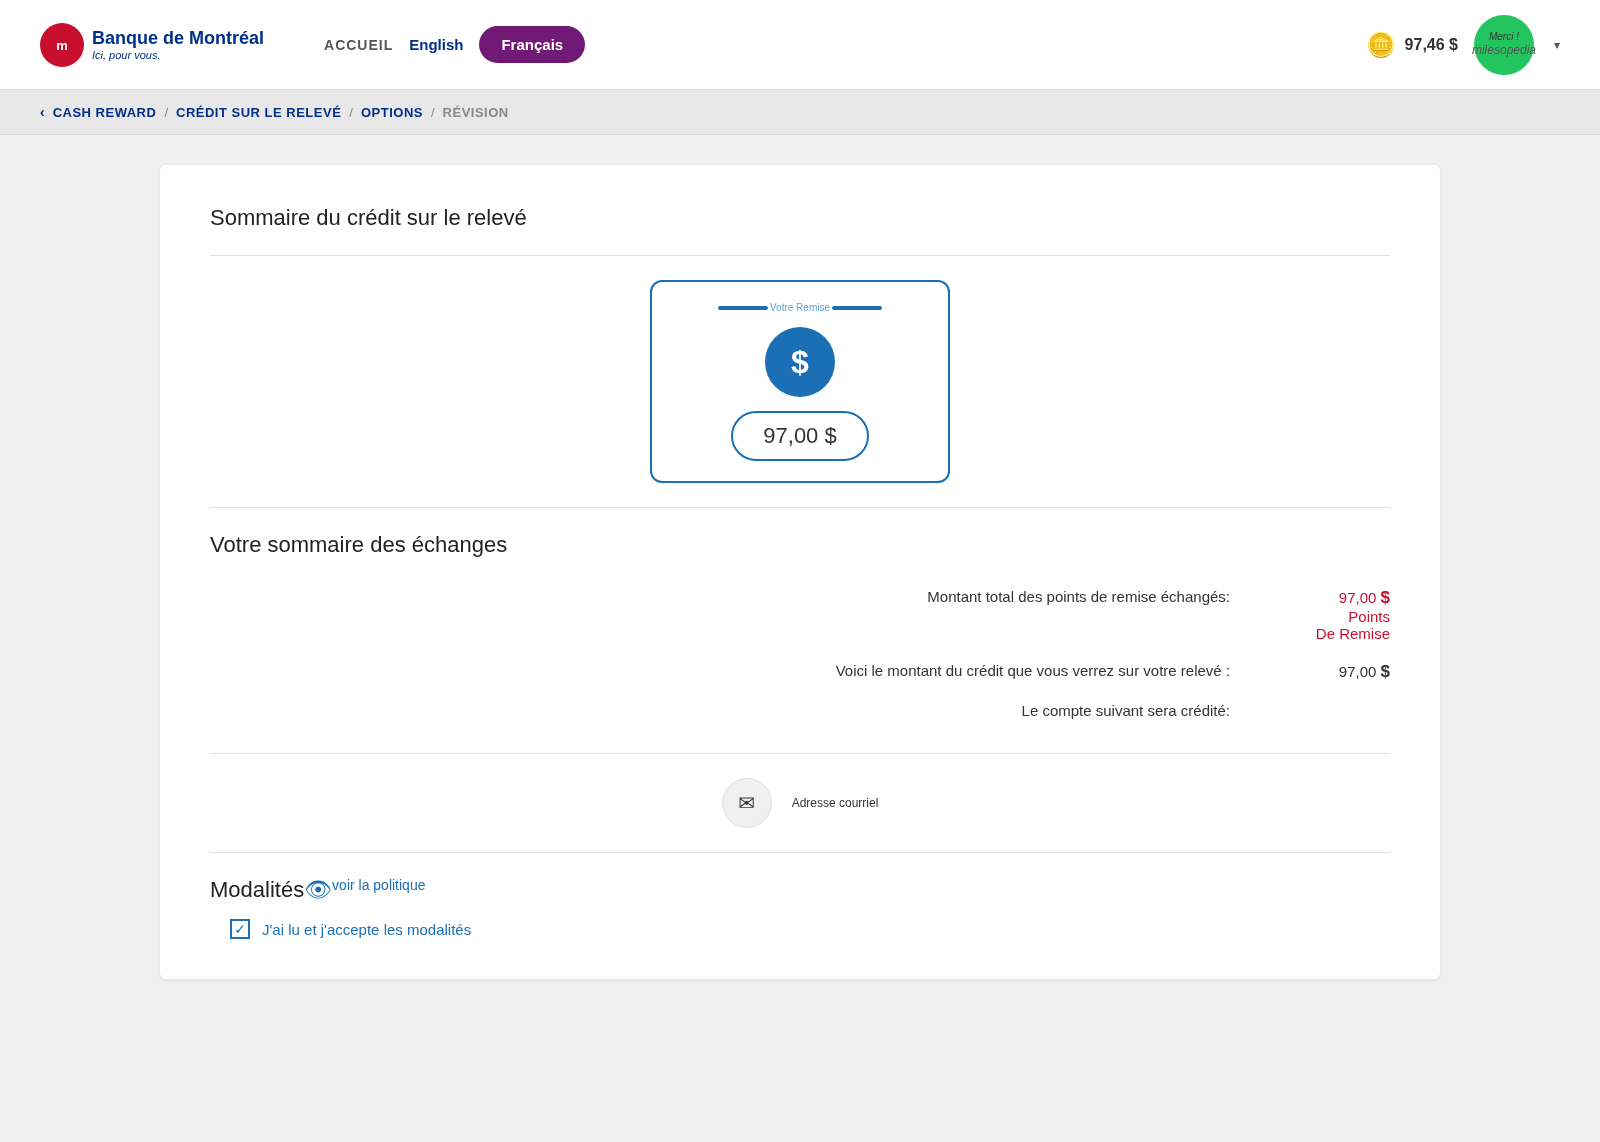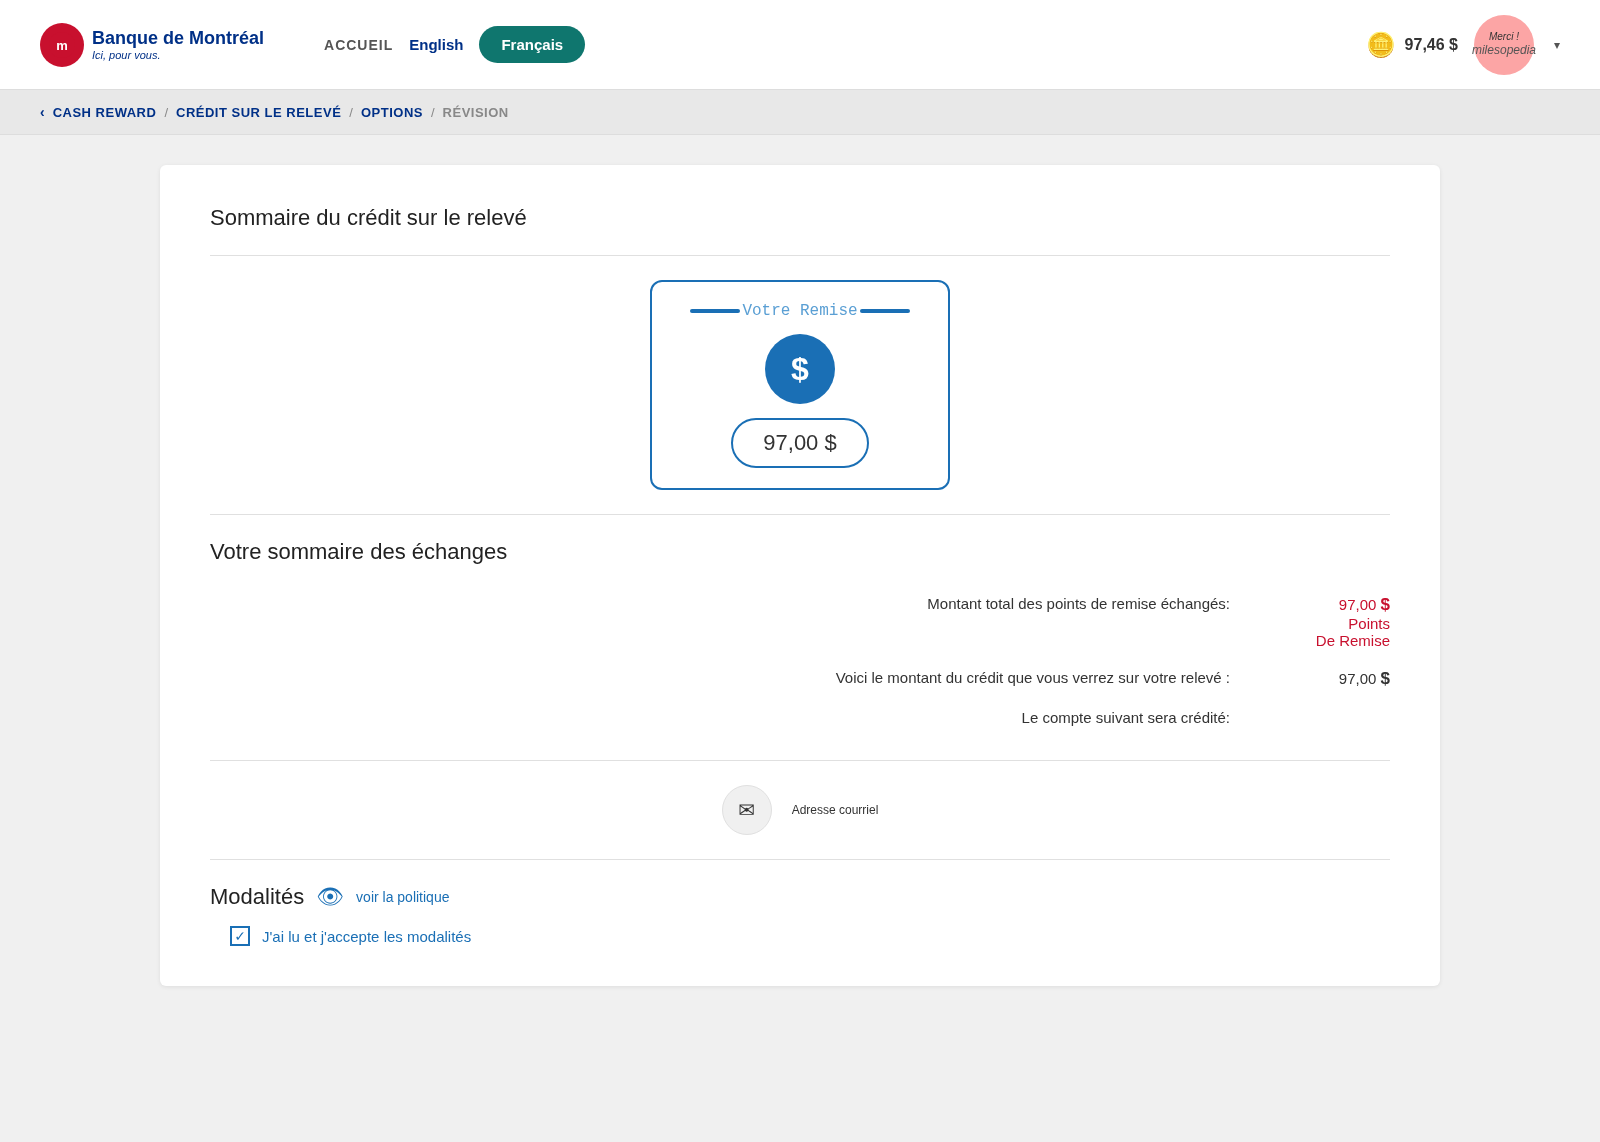--- a/index.html
+++ b/index.html
@@ -65,21 +65,21 @@
       font-weight: bold;
       letter-spacing: 1px;
     }
     .nav-english {
       color: #003087;
       text-decoration: none;
       font-size: 15px;
       font-weight: bold;
     }
     .nav-francais {
-      background: #0f766e;
+      background: #701a75;
       color: white;
       padding: 10px 22px;
       border-radius: 25px;
       font-size: 15px;
       font-weight: bold;
       cursor: pointer;
       border: none;
     }
     .header-right {
       display: flex;
@@ -93,21 +93,21 @@
       color: #333;
       font-size: 16px;
       font-weight: bold;
     }
     .coins-icon {
       font-size: 24px;
     }
     .user-avatar {
       width: 60px;
       height: 60px;
-      background: #fca5a5;
+      background: #22c55e;
       border-radius: 50%;
       display: flex;
       align-items: center;
       justify-content: center;
       font-size: 9px;
       text-align: center;
       color: #555;
       font-style: italic;
       line-height: 1.2;
       flex-direction: column;
@@ -196,22 +196,21 @@
       text-align: center;
       background: #fff;
     }
     .voucher-header {
       display: flex;
       align-items: center;
       justify-content: center;
       gap: 2px;
       margin-bottom: 14px;
       color: #5a9fd4;
-      font-size: 16px;
-      font-family: Liberation Mono, monospace;
+      font-size: 10px;
     }
     .voucher-line {
       width: 50px;
       height: 4px;
       background: #1a6fb5;
       border-radius: 2px;
     }
     .voucher-coin {
       width: 70px;
       height: 70px;
@@ -298,22 +297,21 @@
       font-size: 12px;
       color: #333;
     }
 
     
     .modalites-section {
       margin-top: 10px;
     }
     .modalites-header {
       display: flex;
-      align-items: center;
-      gap: 12px;
+      align-items: flex-start;
       margin-bottom: 16px;
     }
     .modalites-title {
       font-size: 22px;
       color: #222;
       font-weight: normal;
     }
     .eye-icon {
       color: #1a6fb5;
       font-size: 22px;

